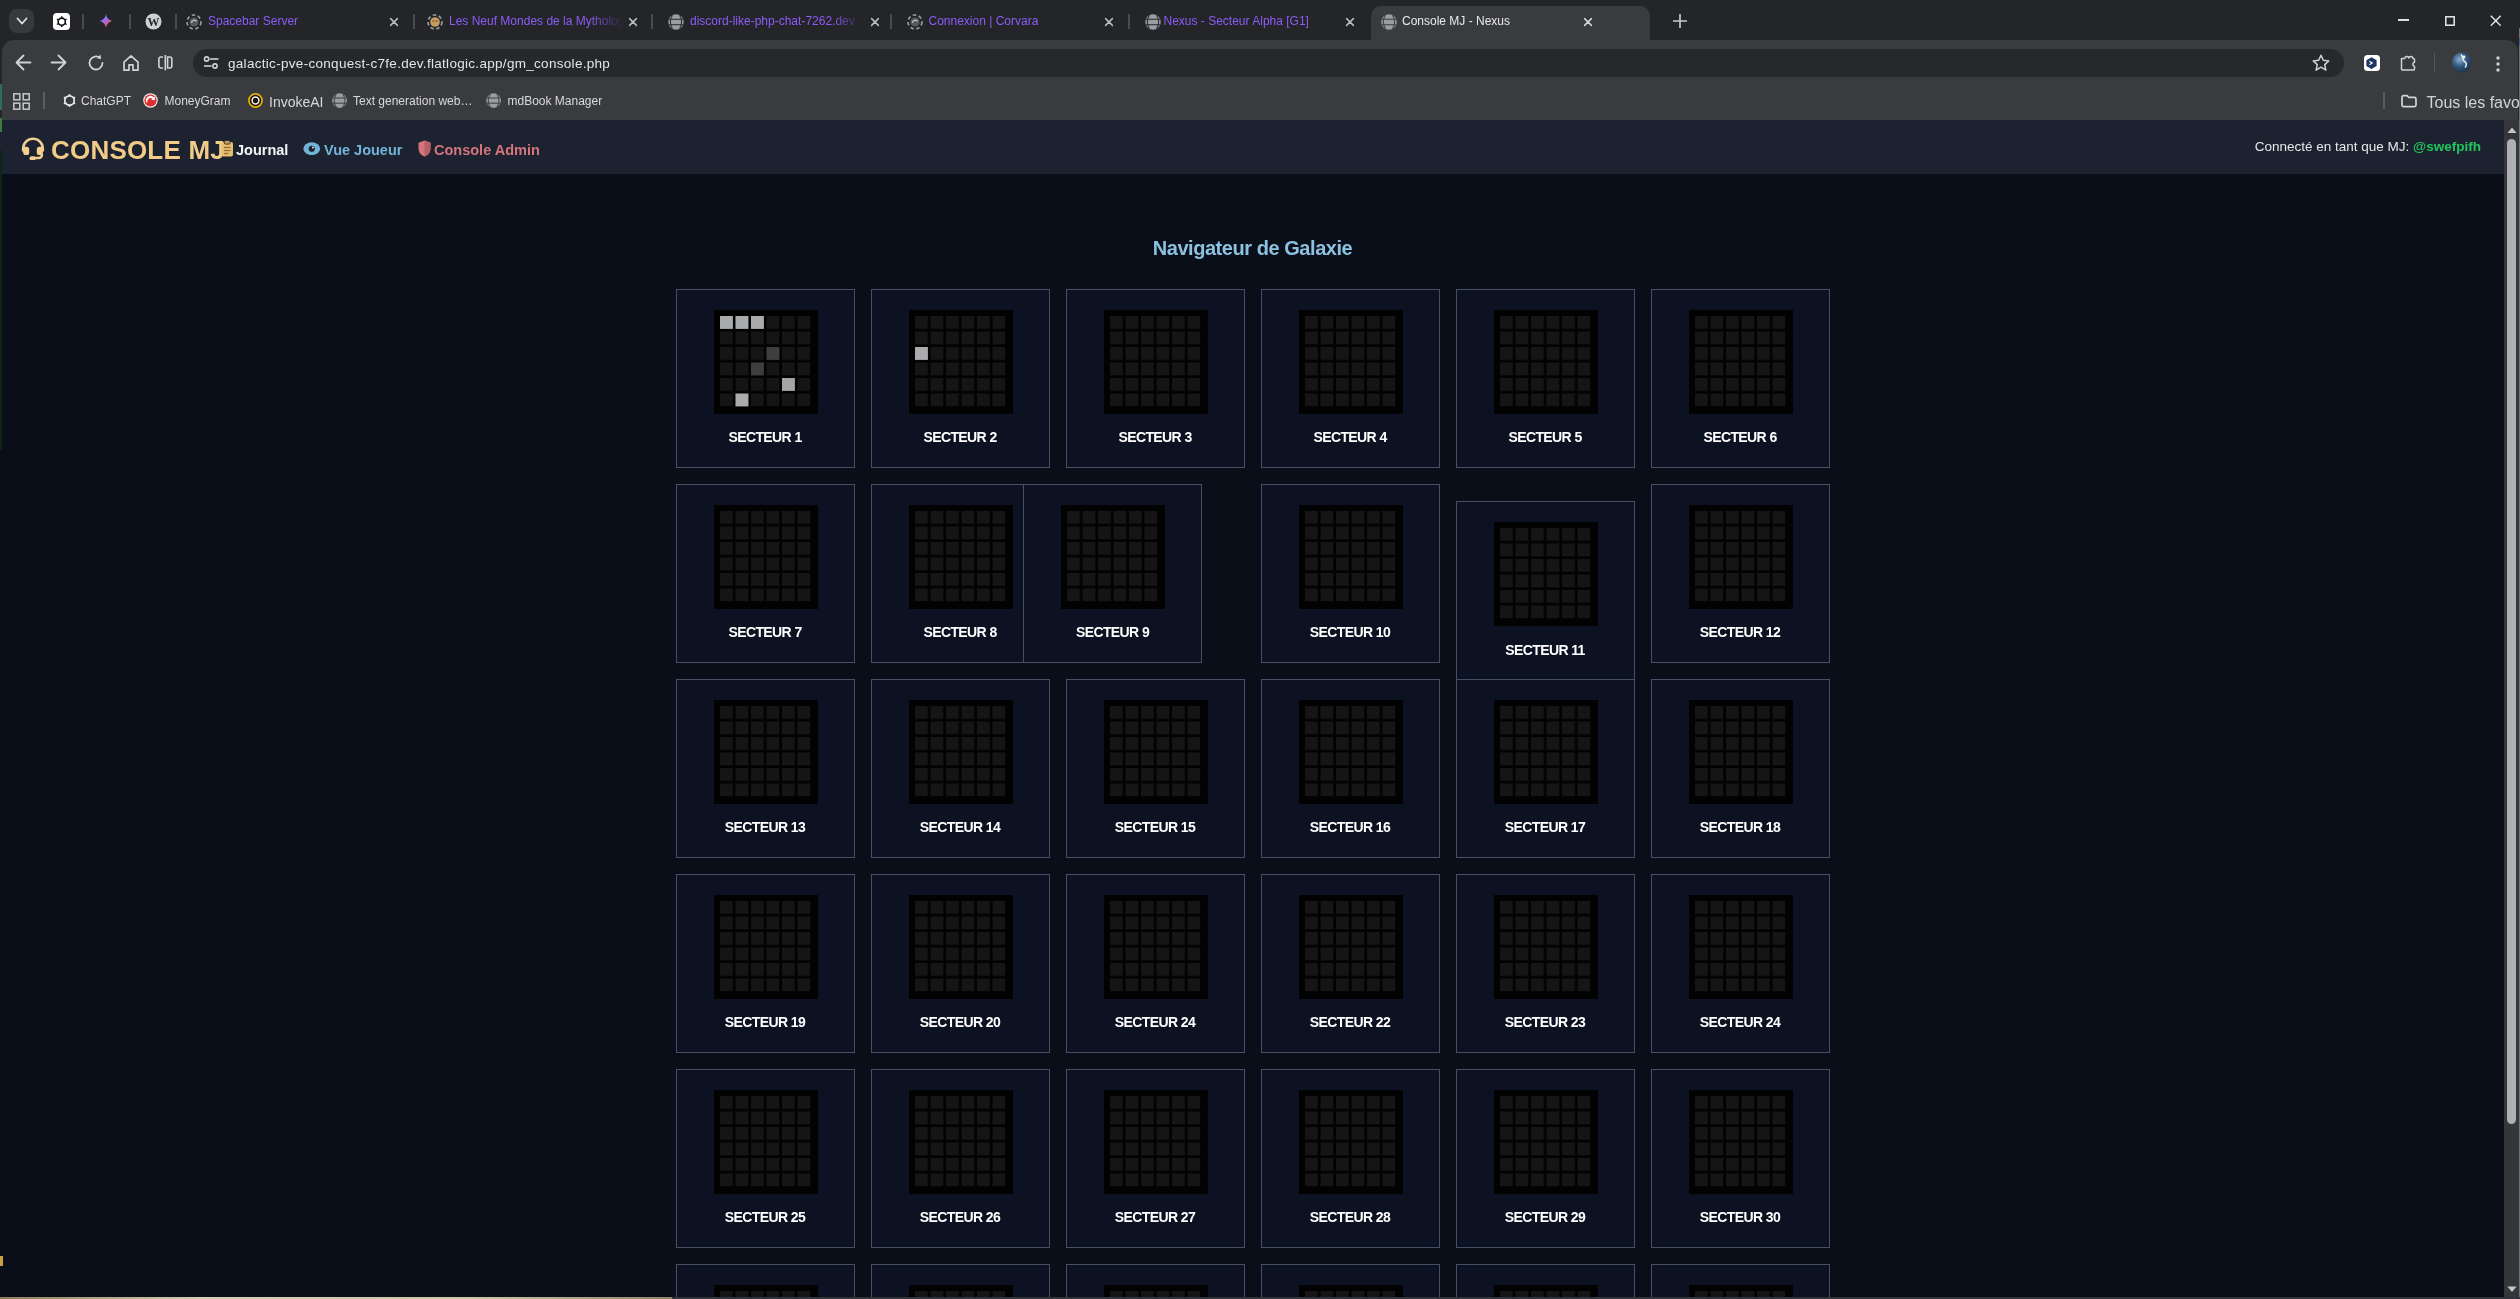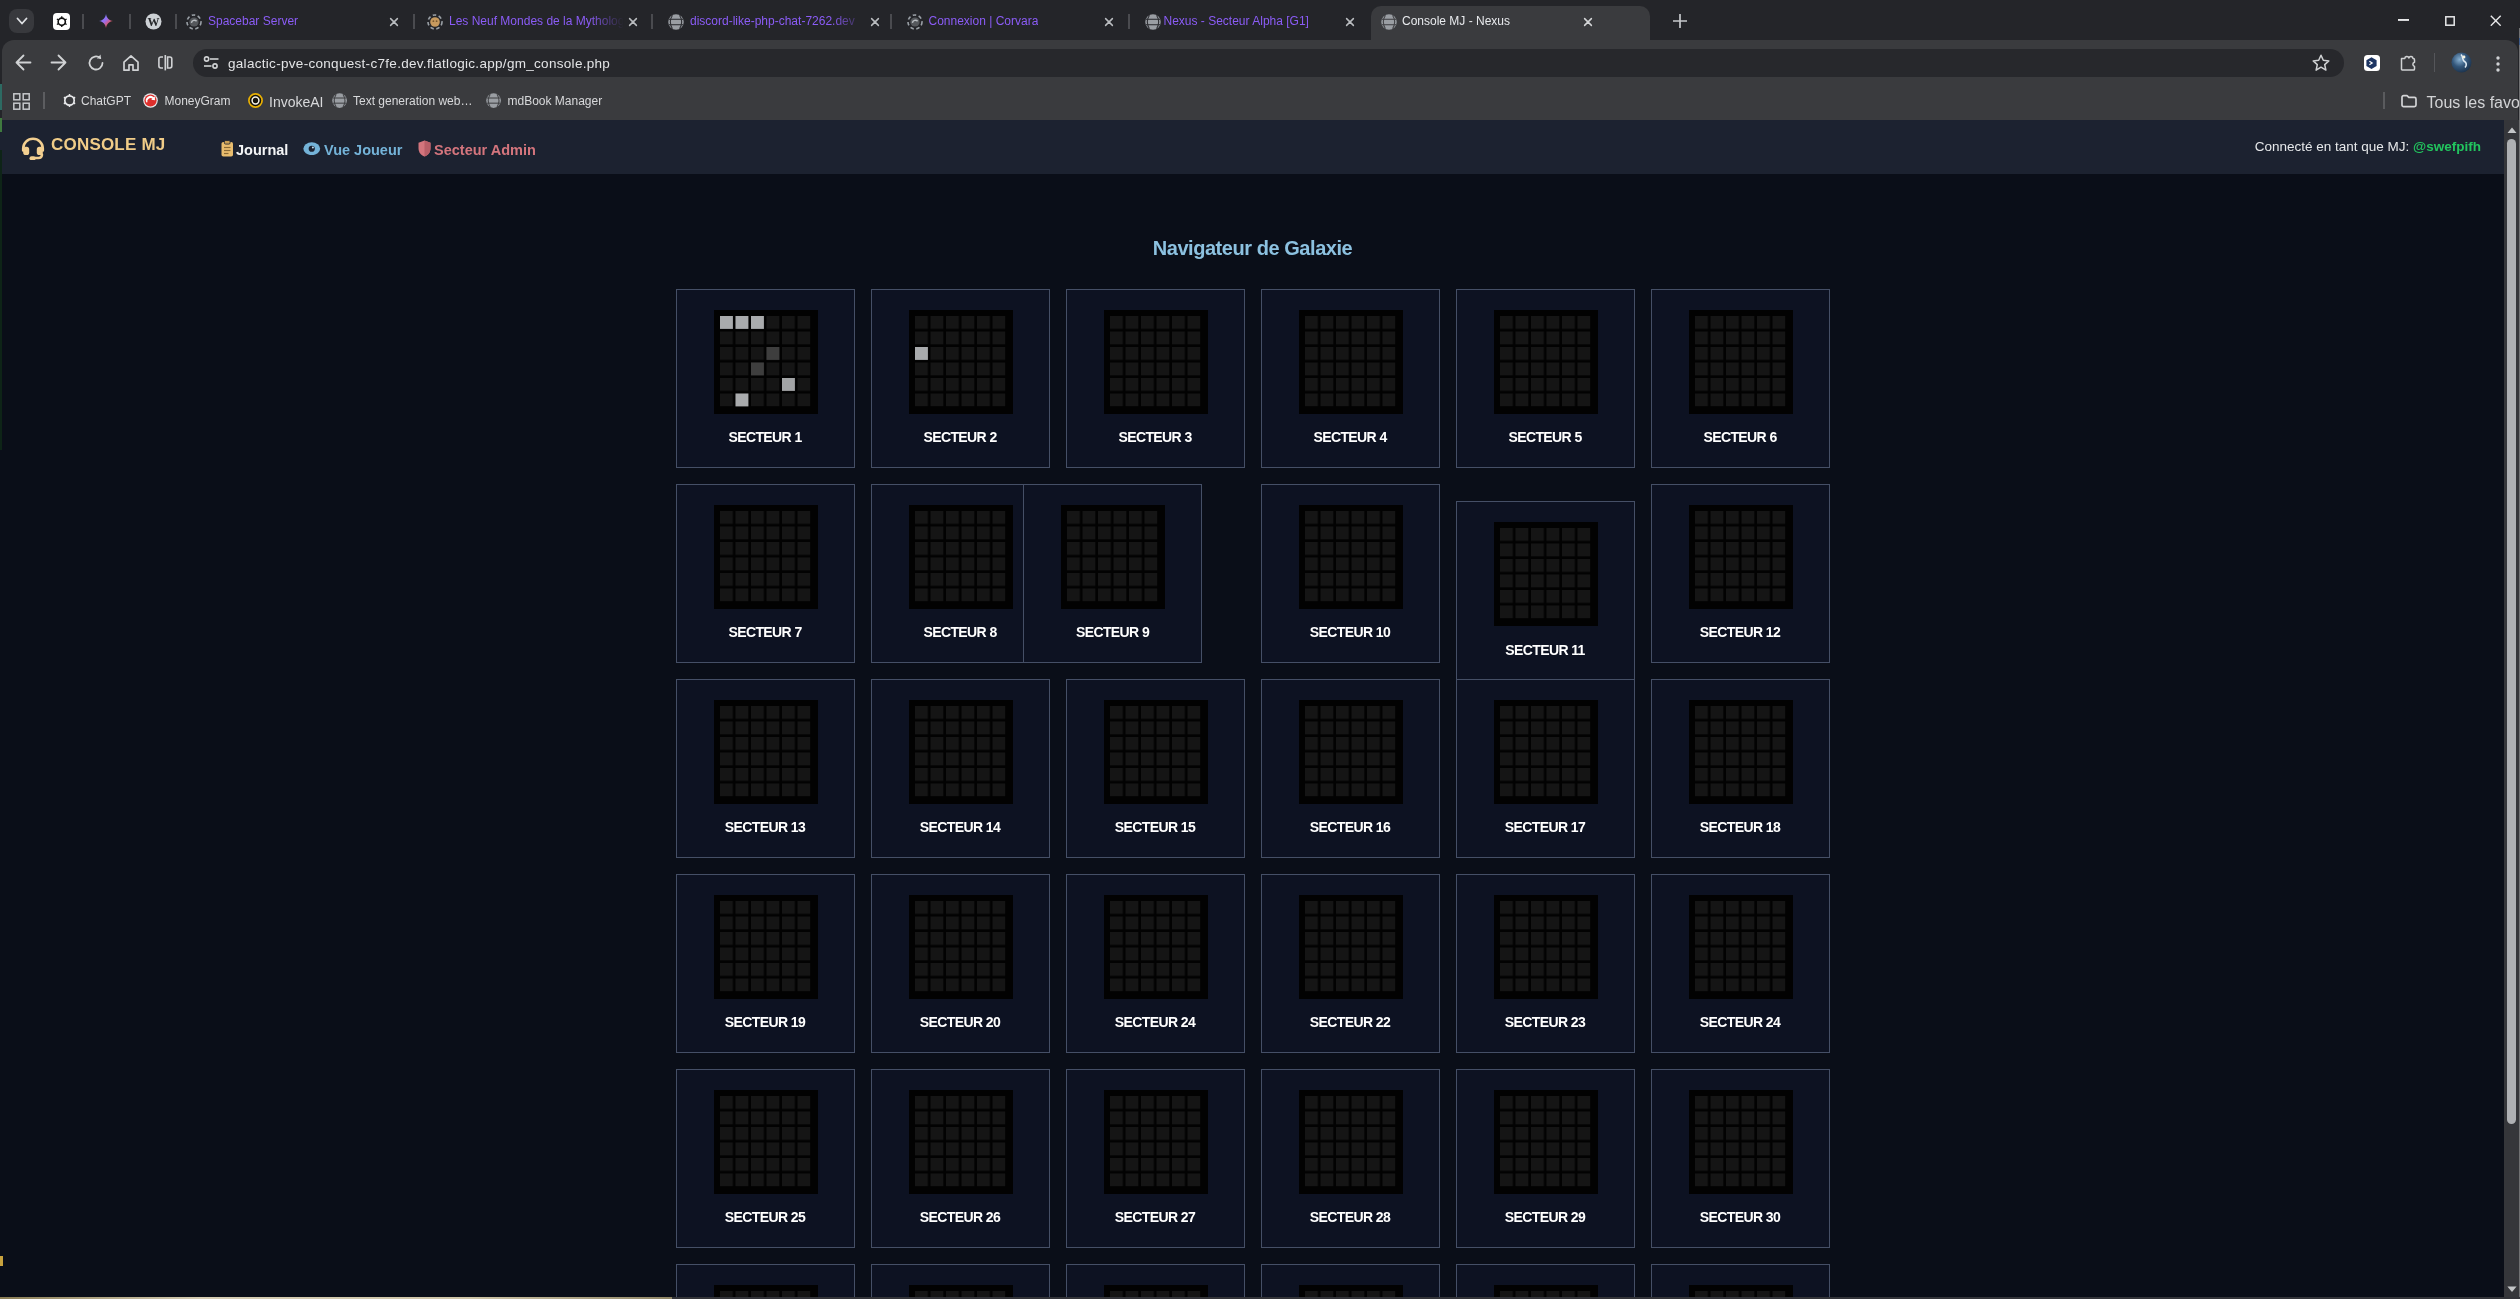--- a/index.html
+++ b/index.html
@@ -264,42 +264,42 @@
 <div id="phead"></div>
 <svg class="abs" style="left:20px;top:137px;" width="26" height="23" viewBox="0 0 26 23">
     <g fill="none" stroke="#f2cf90" stroke-width="2.6" stroke-linecap="round">
       <path d="M3.2 13.5 V11.5 A9.8 9.8 0 0 1 22.8 11.5 V13.5"></path>
     </g>
     <rect x="3.2" y="9.8" width="6" height="8.2" rx="2.6" fill="#f2cf90"></rect>
     <rect x="16.8" y="9.8" width="6" height="8.2" rx="2.6" fill="#f2cf90"></rect>
     <path d="M22 17.5 V18 A3.5 3.5 0 0 1 18.5 21 H15" fill="none" stroke="#f2cf90" stroke-width="2.4" stroke-linecap="round"></path>
     <rect x="9.5" y="19.2" width="6.2" height="4" rx="2" fill="#f2cf90"></rect>
   </svg>
-<span class="nav" style="left:51px;top:134.5px;font-size:17px;color:#f0cc88;letter-spacing:0.2px">CONSOLE MJ</span>
+<span class="nav" style="left:51px;top:134.5px;font-size:26px;color:#f0cc88;letter-spacing:0.2px">CONSOLE MJ</span>
 <svg class="abs" style="left:220.5px;top:140px;" width="12.5" height="17" viewBox="0 0 12.5 17">
     <rect x="0.5" y="2" width="11.5" height="14.5" rx="1.8" fill="#e9bd6e"></rect>
     <rect x="3.4" y="0.5" width="5.7" height="3.6" rx="1.2" fill="#caa057" stroke="#1c2230" stroke-width="0.8"></rect>
     <g stroke="#8a6a35" stroke-width="1.2">
       <line x1="3" y1="7.5" x2="9.5" y2="7.5"></line>
       <line x1="3" y1="10.5" x2="9.5" y2="10.5"></line>
       <line x1="3" y1="13.5" x2="7.5" y2="13.5"></line>
     </g>
   </svg>
 <span class="nav" style="left:236px;top:141.5px;font-size:14.5px;color:#f4f5f6">Journal</span>
 <svg class="abs" style="left:303px;top:141.5px;" width="17.5" height="13.5" viewBox="0 0 17.5 13.5">
     <ellipse cx="8.75" cy="6.75" rx="8.4" ry="6.4" fill="#74b3d8"></ellipse>
     <circle cx="8.75" cy="6.75" r="3.1" fill="#1c2230"></circle>
     <circle cx="9.9" cy="5.6" r="1" fill="#bfe0f2"></circle>
   </svg>
 <span class="nav" style="left:324px;top:141.5px;font-size:14.5px;color:#74b3d8">Vue Joueur</span>
 <svg class="abs" style="left:417.5px;top:140px;" width="13" height="17" viewBox="0 0 13 17">
     <path d="M6.5 0.5 L12.5 2.8 V8 C12.5 12.6 10 15.4 6.5 16.5 C3 15.4 0.5 12.6 0.5 8 V2.8 Z" fill="#d4757d"></path>
     <path d="M6.5 0.5 L12.5 2.8 V8 C12.5 12.6 10 15.4 6.5 16.5 Z" fill="#b95f68"></path>
   </svg>
-<span class="nav" style="left:434px;top:141.5px;font-size:14.5px;color:#d4757d">Secteur Admin</span>
+<span class="nav" style="left:434px;top:141.5px;font-size:14.5px;color:#d4757d">Console Admin</span>
 <div class="abs" style="left:1900px;top:139px;width:581px;text-align:right;font-size:13.5px;color:#e6e8ea;white-space:nowrap">Connecté en tant que MJ: <b style="color:#22c55e">@swefpifh</b></div>
 <div id="ptitle">Navigateur de Galaxie</div>
 <svg width="0" height="0" style="position:absolute">
     <defs>
       <pattern id="tp" x="6" y="6" width="15.5" height="15.5" patternUnits="userSpaceOnUse">
         <rect width="12.8" height="12.8" fill="#151515"></rect>
       </pattern>
     </defs>
   </svg>
 <div class="card" style="left:675.5px;top:288.5px">

